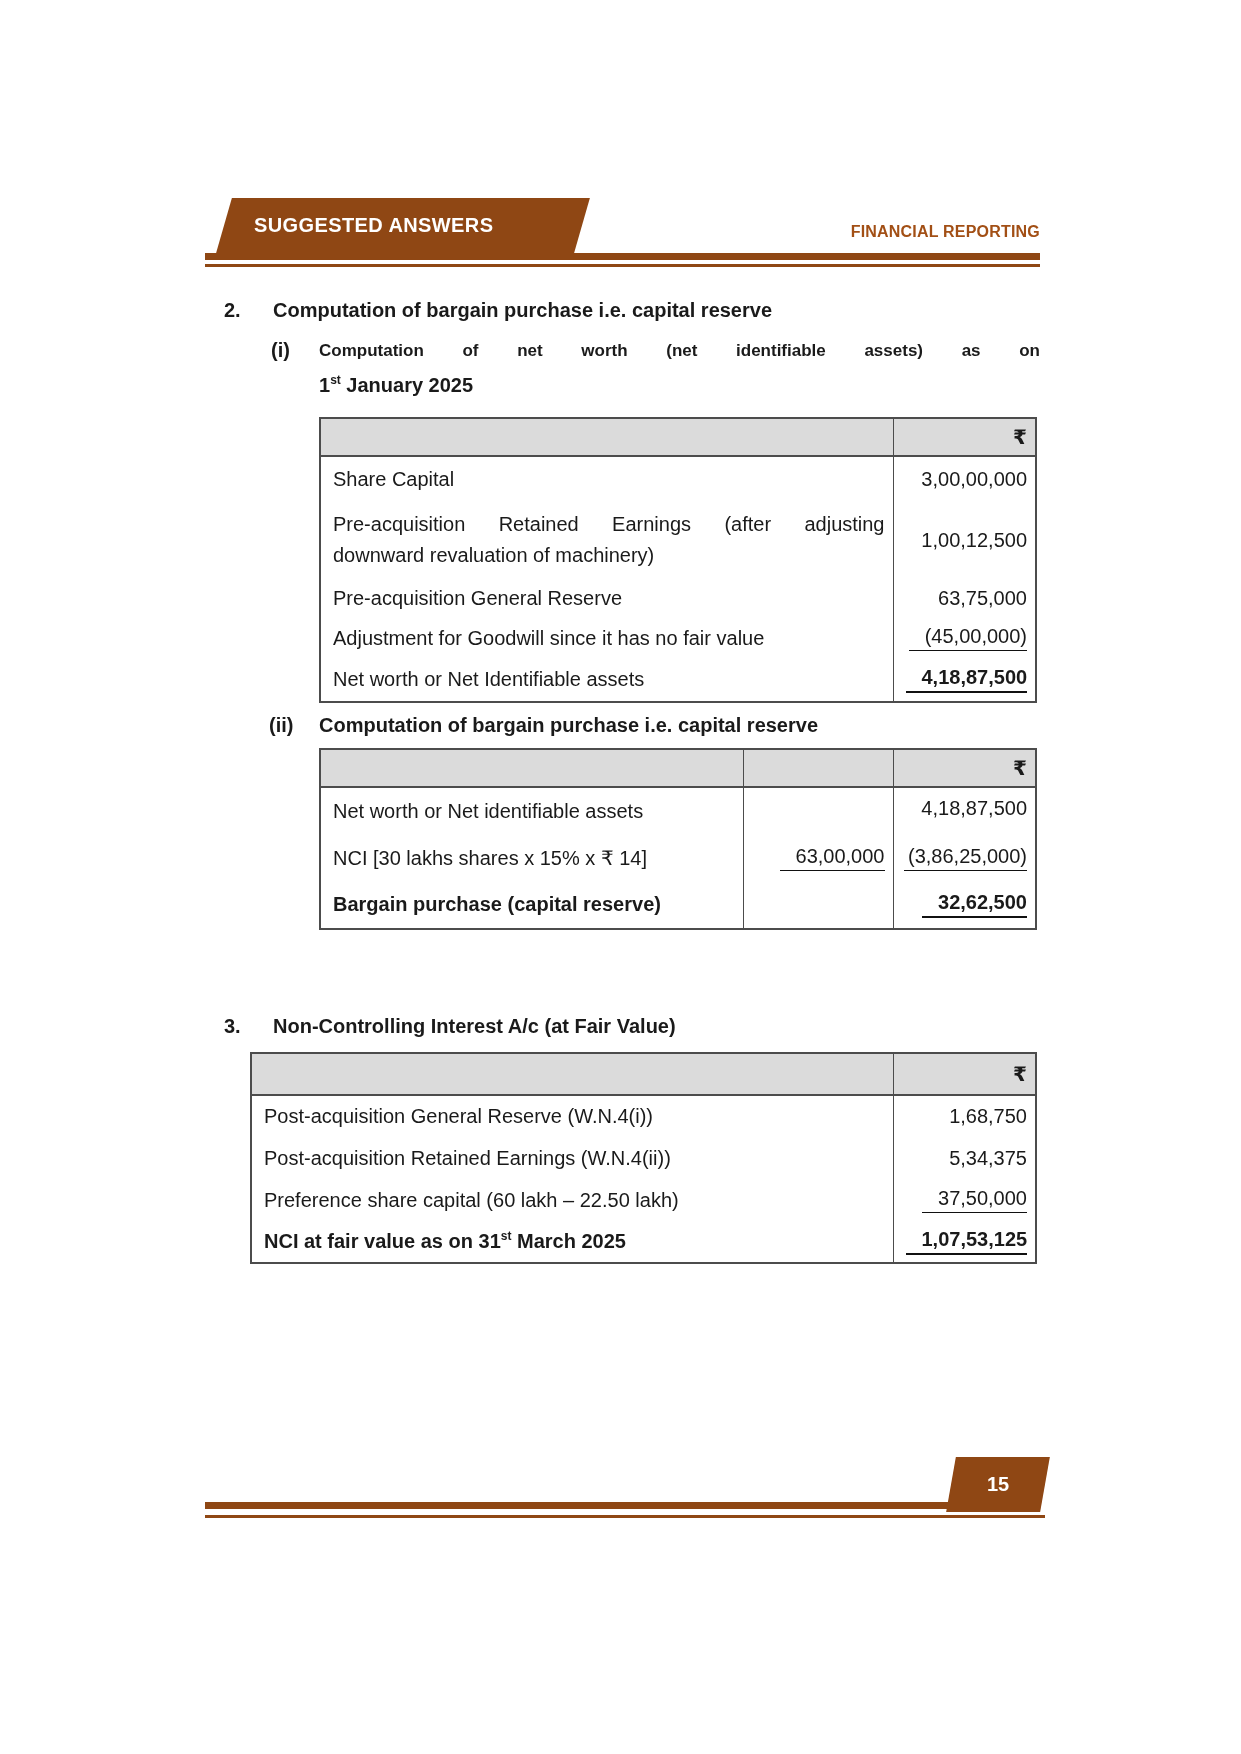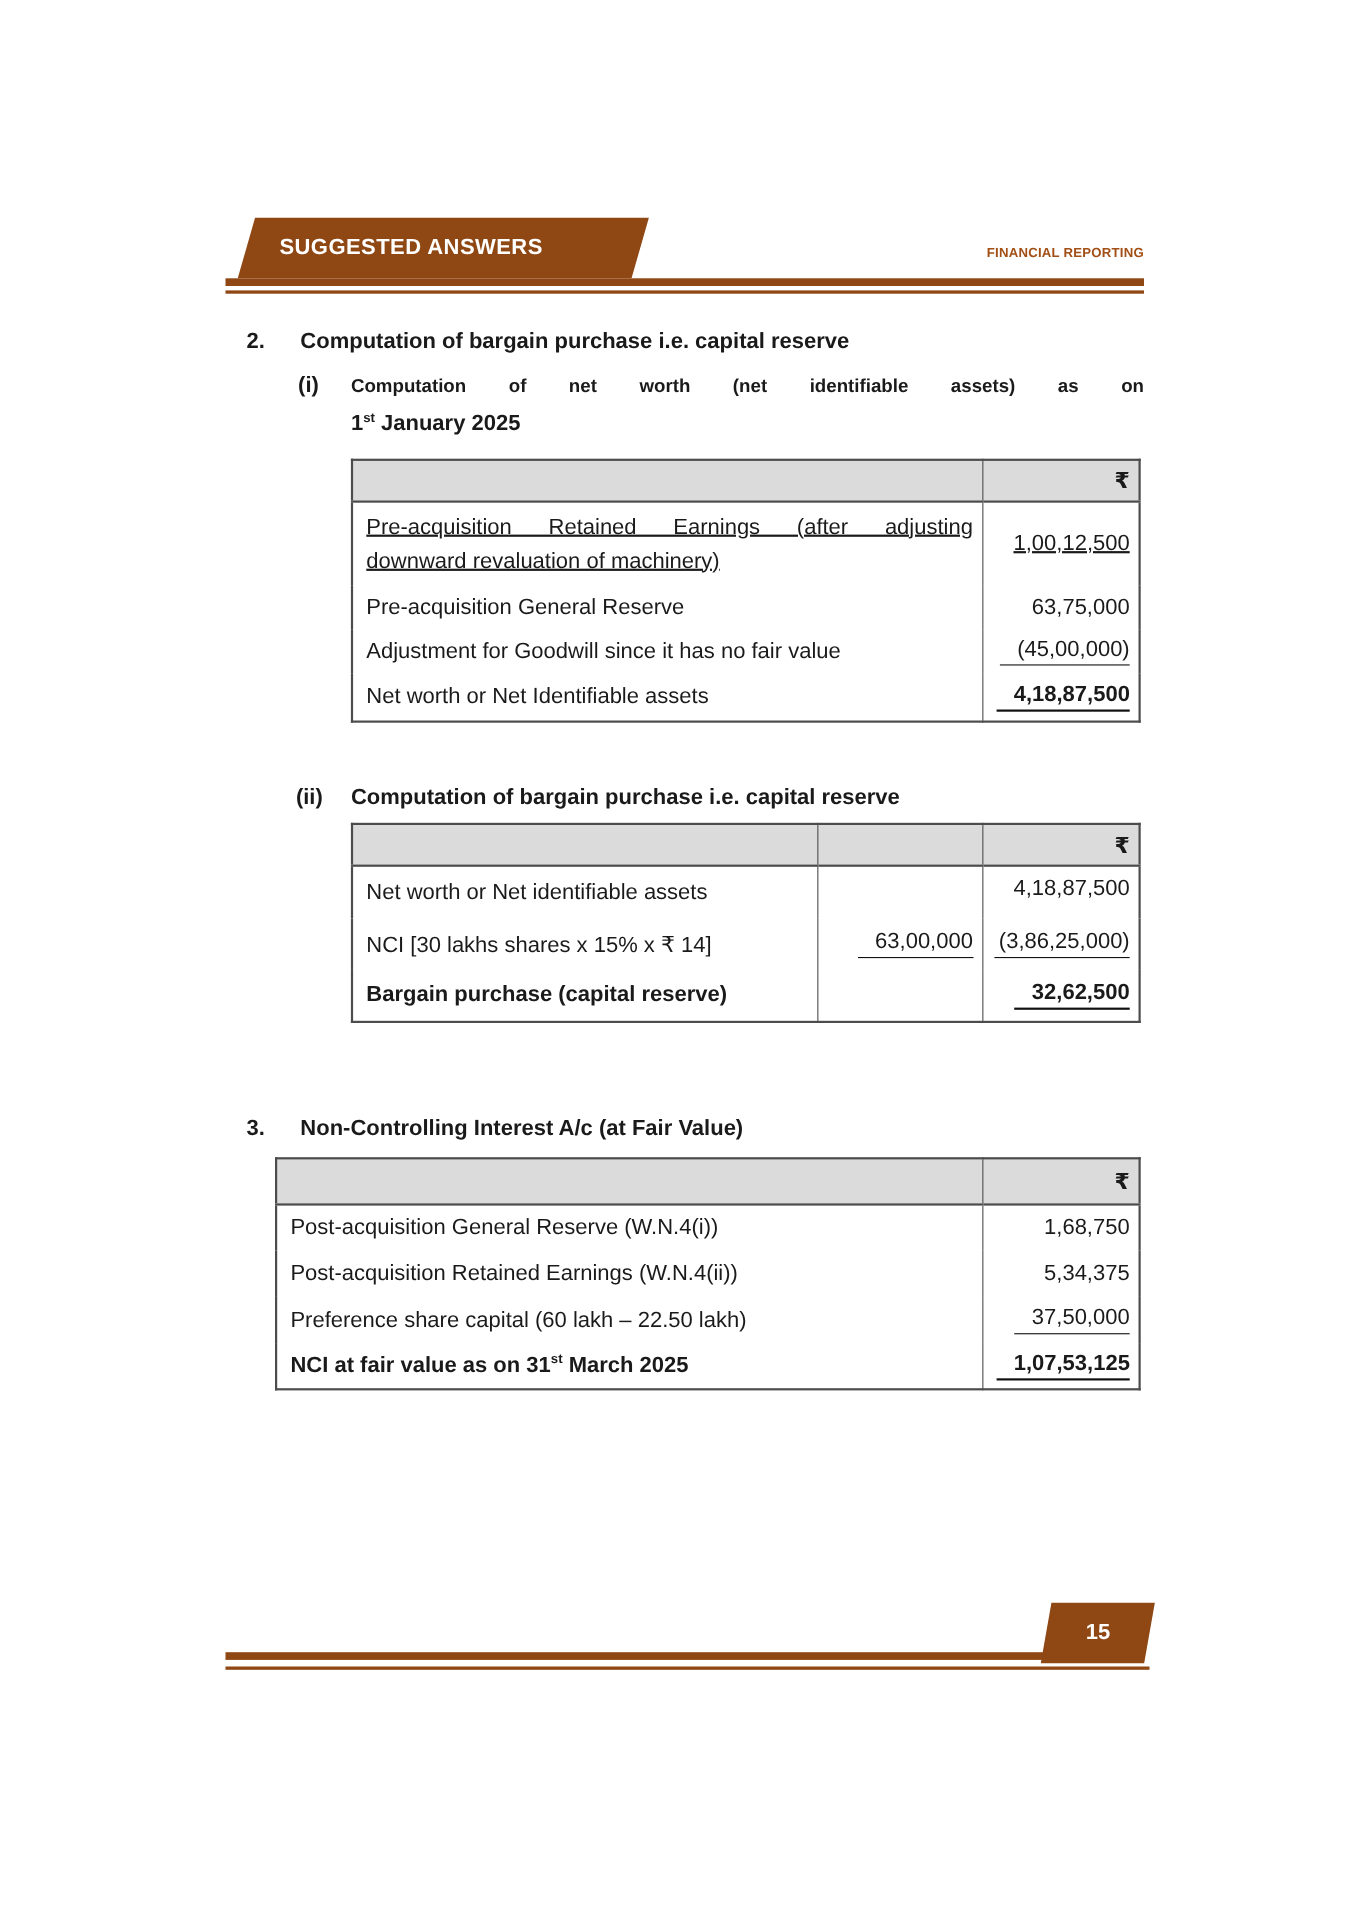--- a/index.html
+++ b/index.html
@@ -13,21 +13,21 @@
   html,body{margin:0;padding:0;background:#ffffff;}
   body{font-family:"Liberation Sans","DejaVu Sans",sans-serif;color:var(--ink);}
   .page{position:relative;width:1241px;height:1754px;background:#ffffff;overflow:hidden;}
 
   
   .banner{position:absolute;left:224px;top:198px;width:358px;height:55px;
           background:var(--brown);transform:skewX(-16deg);
           display:flex;align-items:center;padding-left:30px;}
   .banner .txt{transform:skewX(16deg);color:#fff;font-weight:700;font-size:20px;letter-spacing:.4px;white-space:nowrap;}
   .subject{position:absolute;right:201px;top:223px;color:var(--subject);
-           font-weight:700;font-size:12px;letter-spacing:.2px;white-space:nowrap;}
+           font-weight:700;font-size:16px;letter-spacing:.2px;white-space:nowrap;}
   .rule{position:absolute;background:var(--brown);}
   .rule.h-thick{left:205px;top:253px;width:835px;height:7px;}
   .rule.h-thin {left:205px;top:264px;width:835px;height:3px;}
 
   
   .hnum,.htitle{position:absolute;font-weight:700;font-size:20px;line-height:27px;white-space:nowrap;}
   .sub-label{position:absolute;font-weight:700;font-size:20px;line-height:27px;}
   .just-line{position:absolute;left:319px;width:721px;font-weight:700;font-size:17px;line-height:27px;
              text-align:justify;text-align-last:justify;}
   .date-line{position:absolute;left:319px;font-weight:700;font-size:20px;line-height:27px;white-space:nowrap;}
@@ -86,21 +86,25 @@
         <col style="width:573px">
         <col style="width:143px">
       </colgroup>
     <thead>
       <tr style="height:38px;">
         <th></th>
         <th>₹</th>
       </tr>
     </thead>
     <tbody>
-      <tr style="height:76px;text-decoration:underline;">
+      <tr style="height:46px;">
+        <td>Share Capital</td>
+        <td class="amt">3,00,00,000</td>
+      </tr>
+      <tr style="height:76px;">
         <td class="twoline">
           <div class="just">Pre-acquisition Retained Earnings (after adjusting</div>
           <div>downward revaluation of machinery)</div>
         </td>
         <td class="amt va-b">1,00,12,500</td>
       </tr>
       <tr style="height:40px;padding-left:32px;">
         <td>Pre-acquisition General Reserve</td>
         <td class="amt">63,75,000</td>
       </tr>

